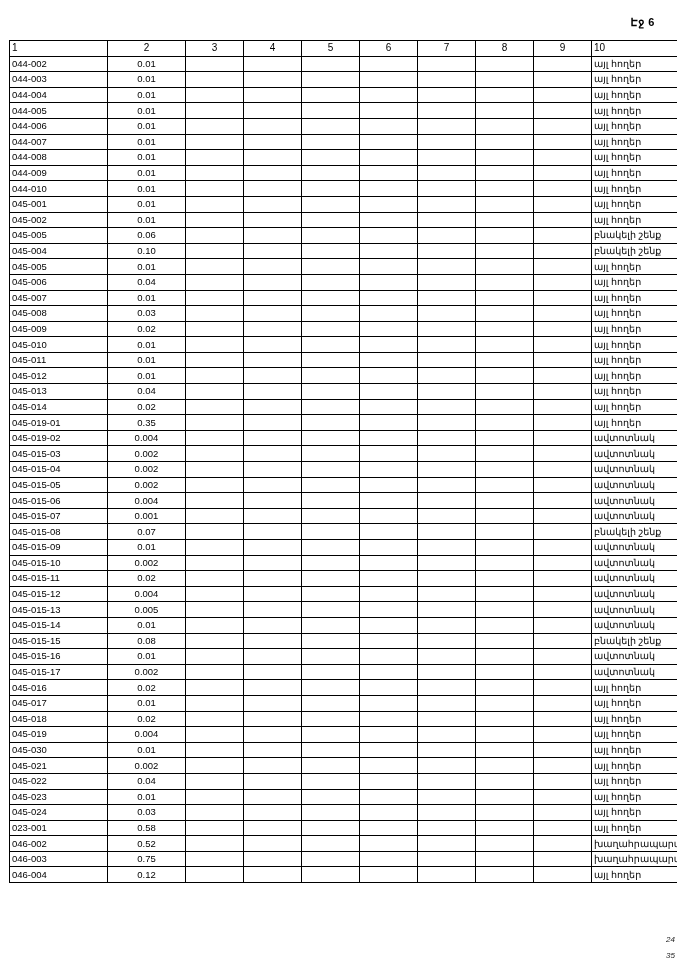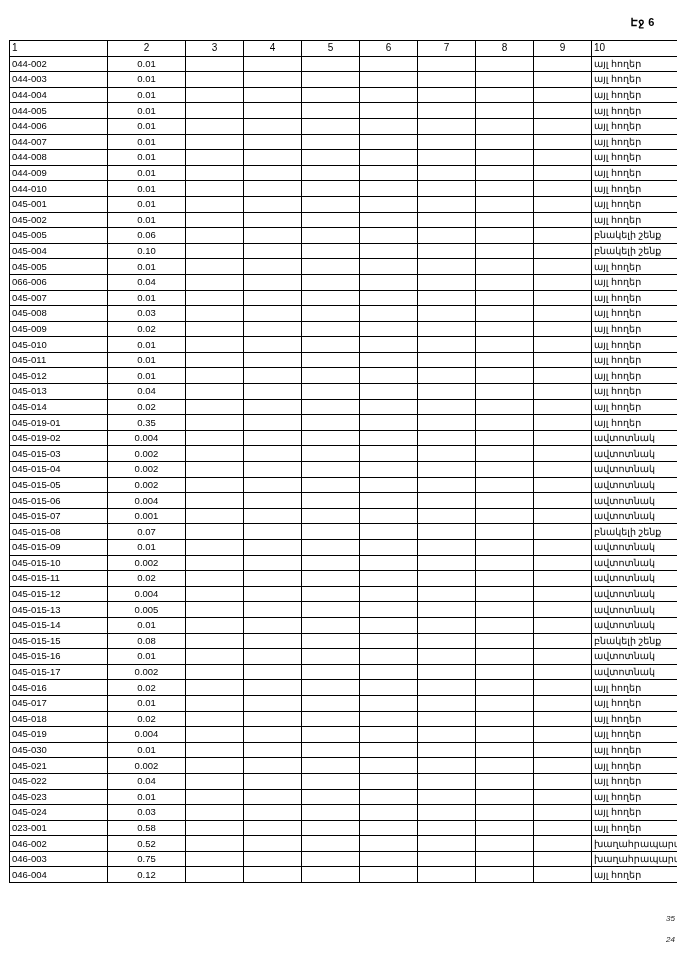--- a/index.html
+++ b/index.html
@@ -73,21 +73,21 @@
     padding-left: 3px;
   }
   .marg {
     position: absolute;
     right: 2px;
     font-size: 8px;
     color: #222;
     font-style: italic;
   }
   .marg1 { top: 923px; }
-  .marg2 { top: 902px; }
+  .marg2 { top: 939px; }
 </style>
 </head>
 <body>
 
 <div class="page">
 
   <div class="page-header">Էջ 6</div>
 
   <table class="grid">
     <thead>
@@ -267,21 +267,21 @@
           <td class="c-empty"></td>
           <td class="c-empty"></td>
           <td class="c-empty"></td>
           <td class="c-empty"></td>
           <td class="c-empty"></td>
           <td class="c-empty"></td>
           <td class="c-empty"></td>
           <td class="c-note">այլ հողեր</td>
         </tr>
         <tr>
-          <td class="c-code">066-006</td>
+          <td class="c-code">045-006</td>
           <td class="c-val">0.04</td>
           <td class="c-empty"></td>
           <td class="c-empty"></td>
           <td class="c-empty"></td>
           <td class="c-empty"></td>
           <td class="c-empty"></td>
           <td class="c-empty"></td>
           <td class="c-empty"></td>
           <td class="c-note">այլ հողեր</td>
         </tr>

